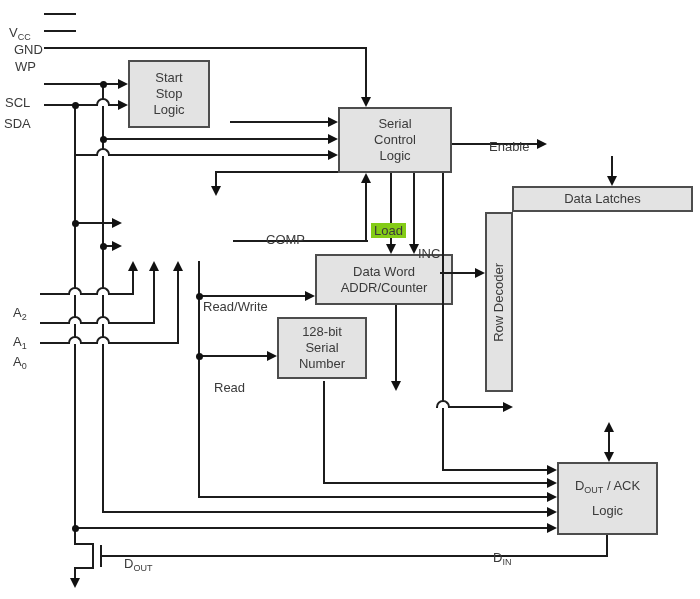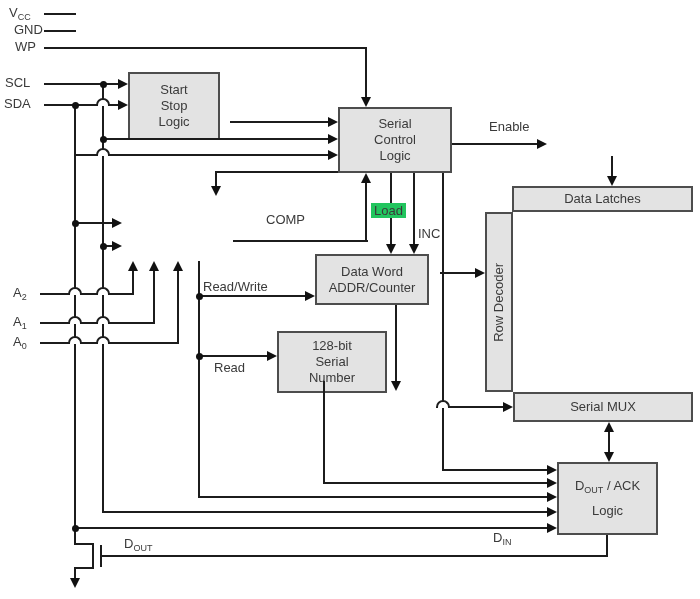--- a/index.html
+++ b/index.html
@@ -10,69 +10,66 @@
     text-align:center;font-size:13px;line-height:16px;}
   .h{position:absolute;height:2px;background:#1c1c1c;}
   .v{position:absolute;width:2px;background:#1c1c1c;}
   .dot{position:absolute;width:7px;height:7px;border-radius:50%;background:#111;}
   .hop{position:absolute;width:14px;height:8px;background:#fff;border:2px solid #1c1c1c;
     border-bottom:none;border-radius:7px 7px 0 0;box-sizing:border-box;}
   .ar{position:absolute;width:0;height:0;border:solid transparent;}
   .ar.r{border-width:5px 0 5px 10px;border-left-color:#111;}
   .ar.u{border-width:0 5px 10px 5px;border-bottom-color:#111;}
   .ar.d{border-width:10px 5px 0 5px;border-top-color:#111;}
-  .lbl{position:absolute;font-size:13px;white-space:nowrap;}
-  .lbl.bg{background:#22c55e;padding:0 3px;}
+  .lbl{position:absolute;font-size:13px;white-space:nowrap;margin-top:20px;}
+  .lbl.bg{background:#84cc16;padding:0 3px;}
   .sub{font-size:9px;vertical-align:-3px;letter-spacing:0;}
   .vert{writing-mode:vertical-rl;transform:rotate(180deg);}
   .gap{height:5px;}
 </style>
 </head>
 <body>
 
 <div class="canvas">
 
-  <div class="box" style="left:128px;top:72px;width:92px;height:68px">
+  <div class="box" style="left:128px;top:60px;width:82px;height:68px">
     <span>Start</span>
     <span>Stop</span>
     <span>Logic</span>
   </div>
 
   <div class="box" style="left:338px;top:107px;width:114px;height:66px">
     <span>Serial</span>
     <span>Control</span>
     <span>Logic</span>
   </div>
 
 
 
-  <div class="box" style="left:315px;top:254px;width:114px;height:51px">
+  <div class="box" style="left:315px;top:254px;width:138px;height:51px">
     <span>Data Word</span>
     <span>ADDR/Counter</span>
   </div>
 
-  <div class="box" style="left:277px;top:331px;width:110px;height:62px">
+  <div class="box" style="left:277px;top:317px;width:90px;height:62px">
     <span>128-bit</span>
     <span>Serial</span>
     <span>Number</span>
   </div>
 
 
   <div class="box" style="left:512px;top:186px;width:181px;height:26px">
     <span>Data Latches</span>
   </div>
 
   <div class="box" style="left:485px;top:212px;width:28px;height:180px">
     <span class="vert">Row Decoder</span>
   </div>
 
 
-  <div class="box" style="left:513px;top:392px;width:180px;height:30px">
-    <span>Serial MUX</span>
-  </div>
 
   <div class="box" style="left:557px;top:462px;width:101px;height:73px">
     <span><span>D</span><span class="sub">OUT</span><span> / ACK</span></span>
     <span class="gap"></span>
     <span>Logic</span>
   </div>
 
   <div class="h" style="left:44px;top:13px;width:32px"></div>
   <div class="h" style="left:44px;top:30px;width:32px"></div>
 

